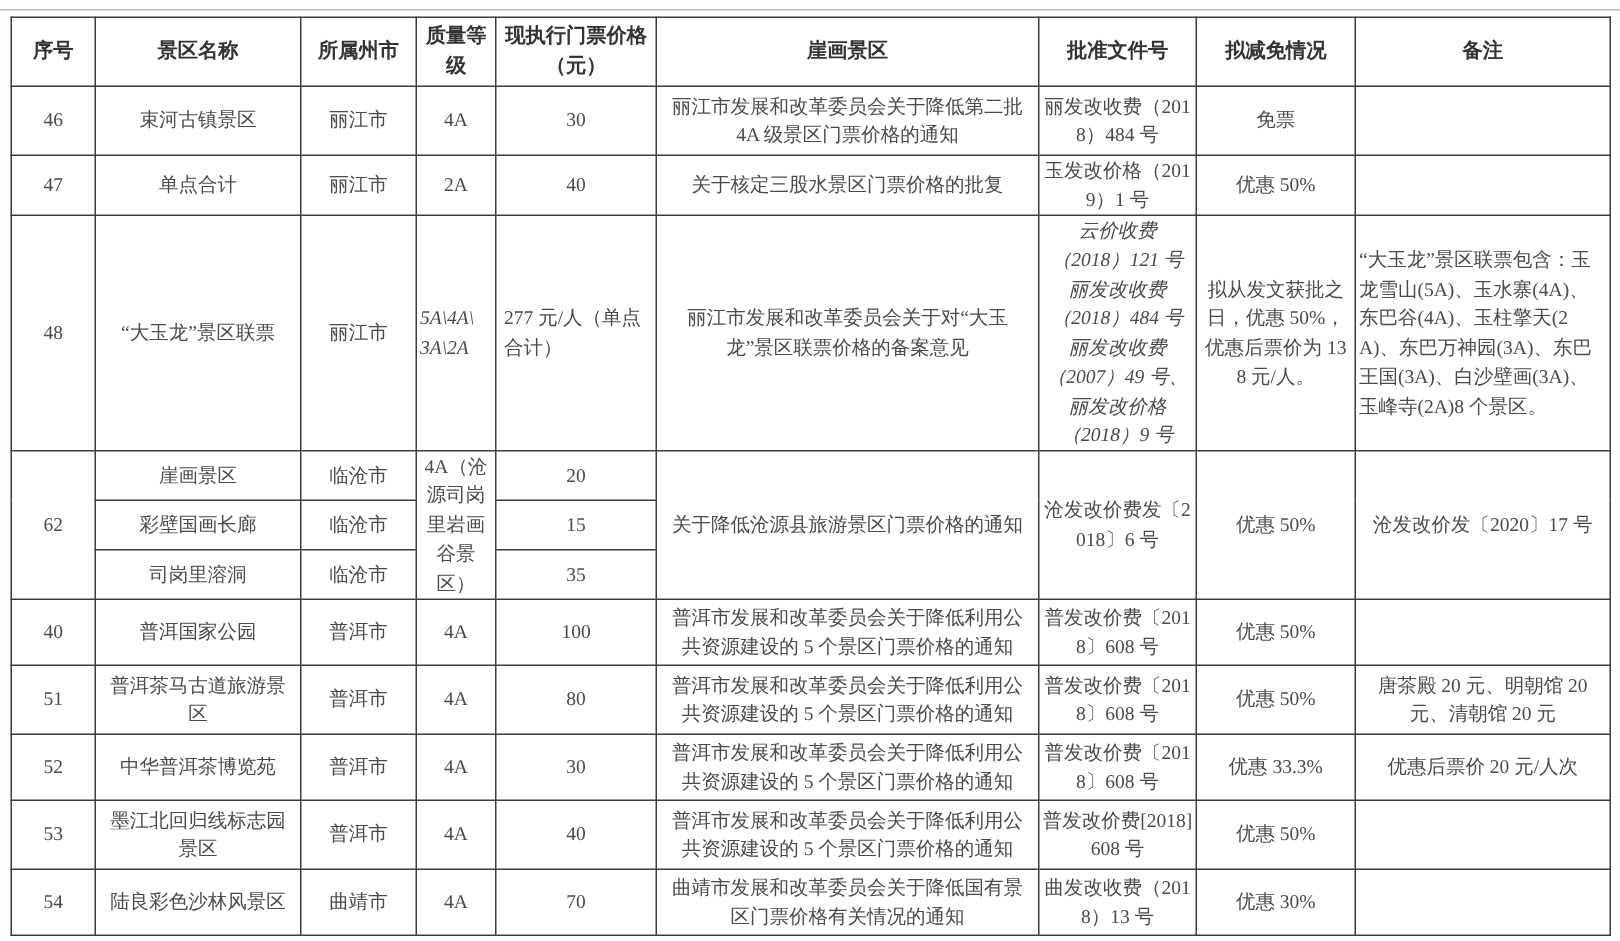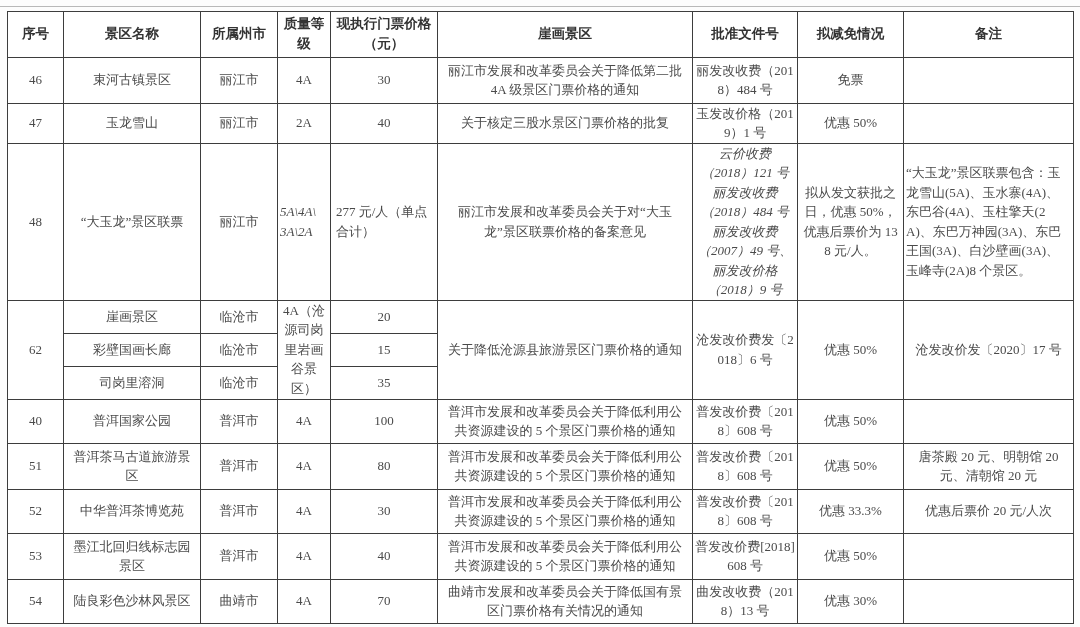--- a/index.html
+++ b/index.html
@@ -93,21 +93,21 @@
       <td>丽江市</td>
       <td>4A</td>
       <td>30</td>
       <td class="docname">丽江市发展和改革委员会关于降低第二批 4A 级景区门票价格的通知</td>
       <td class="tight">丽发改收费（2018）484 号</td>
       <td>免票</td>
       <td></td>
     </tr>
     <tr class="r47">
       <td>47</td>
-      <td>玉龙雪山</td>
+      <td>单点合计</td>
       <td>丽江市</td>
       <td>2A</td>
       <td>40</td>
       <td class="docname">关于核定三股水景区门票价格的批复</td>
       <td class="tight">玉发改价格（2019）1 号</td>
       <td>优惠 50%</td>
       <td></td>
     </tr>
     <tr class="r48">
       <td>48</td>

